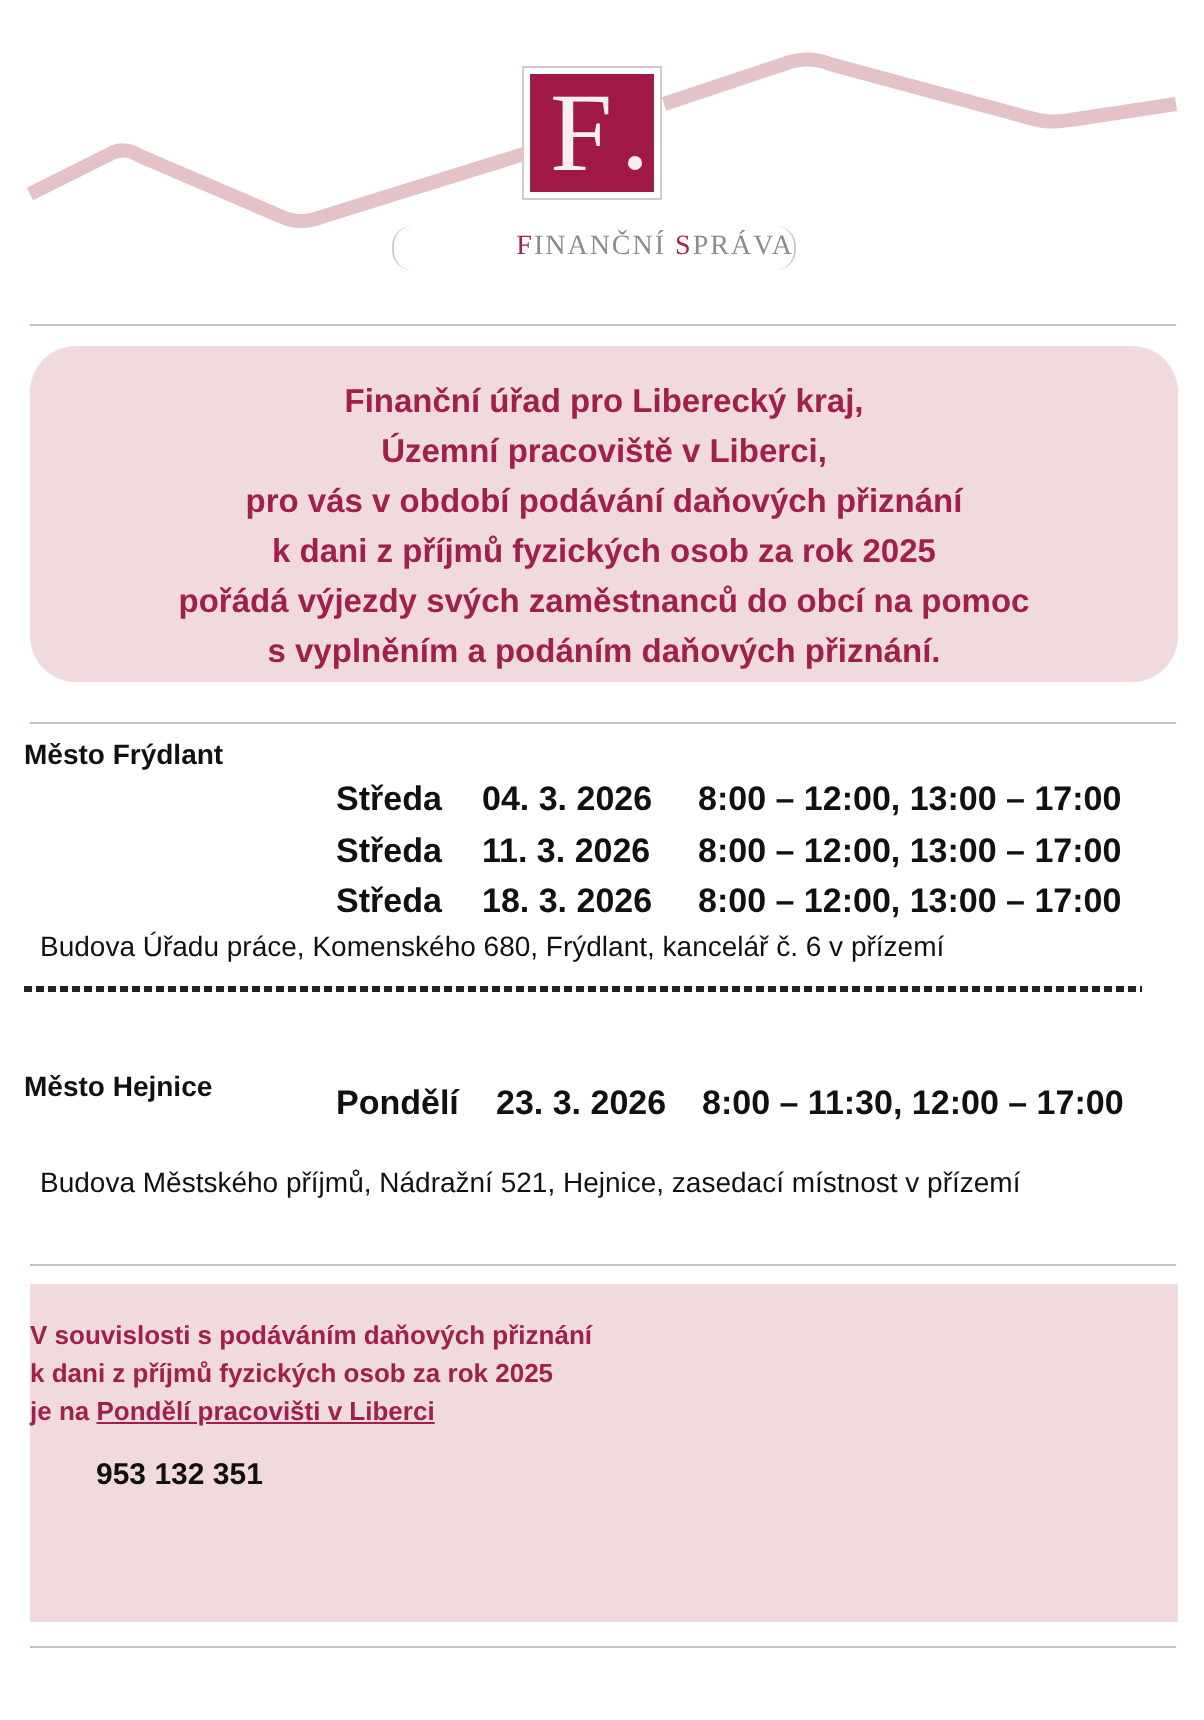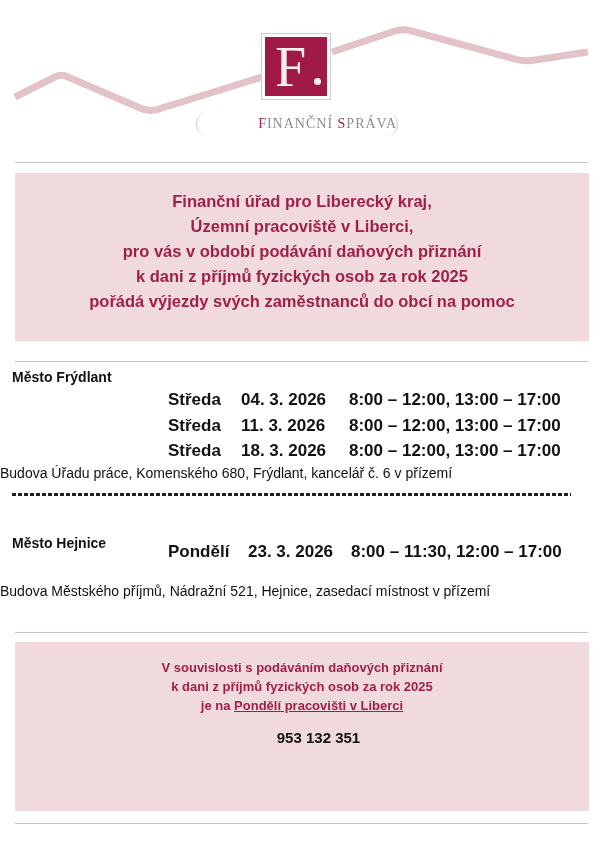--- a/index.html
+++ b/index.html
@@ -12,29 +12,29 @@
     .logo-inner { width: 100%; height: 100%; background: #a11a45; position: relative; }
     .logo-F { position: absolute; left: 10px; top: 0px; font-family: "Liberation Serif", serif;
               font-size: 56px; line-height: 60px; color: #f6eef0; }
     .logo-dot { position: absolute; left: 49px; top: 41px; width: 7px; height: 7px; border-radius: 50%; background: #f6eef0; }
     .brand { left: 196px; top: 113px; width: 200px; height: 22px; border-left: 1.5px solid #ccc; border-right: 1.5px solid #ccc;
              border-radius: 10px; text-align: right; font-family: "Liberation Serif", serif; font-size: 14px;
              letter-spacing: 1px; color: #8c8c8c; line-height: 22px; }
     .brand .accent { color: #9a2847; }
     .hr { left: 15px; width: 573px; height: 1px; background: #cdbdc1; }
     .pinkbox { left: 15px; width: 574px; background: #f0dadd; }
-    .intro { top: 173px; height: 168px; padding-top: 16px; box-sizing: border-box; text-align: center; }
+    .intro { top: 173px; height: 168px; padding-top: 16px; box-sizing: border-box; text-align: center; border-radius: 23px; }
     .intro p { margin: 0; font-weight: bold; font-size: 16.5px; line-height: 25px; color: #a0204b; }
     .city { left: 12px; font-weight: bold; font-size: 14px; color: #111; }
     .row { font-weight: bold; font-size: 17px; color: #111; height: 24px; line-height: 24px; margin-left: 11px; }
     .row span { position: absolute; white-space: nowrap; }
-    .addr { left: 0; font-size: 14px; color: #111; white-space: nowrap; }
+    .addr { left: 20px; font-size: 14px; color: #111; white-space: nowrap; }
     .dashes { left: 12px; top: 493px; width: 559px; height: 3px;
               background: repeating-linear-gradient(90deg, #222 0 4px, transparent 4px 6px); }
-    .info { top: 642px; height: 169px; text-align: center; padding-top: 16px; box-sizing: border-box; }
+    .info { top: 642px; height: 169px; text-align: left; padding-top: 16px; box-sizing: border-box; }
     .info p { margin: 0; font-weight: bold; font-size: 13px; line-height: 19px; color: #a0204b; }
     .info u { text-decoration: underline; }
     .phone { font-weight: bold; font-size: 15px; color: #111; margin-top: 14px; padding-left: 33px; }
   </style>
 </head>
 <body>
 
 <div class="abs header">
   <svg class="abs" style="left:0;top:0" width="602" height="150">
     <path d="M15 97 L55 77 Q62 73 70 78 L140 108 Q150 113 162 108 L262 77" fill="none" stroke="#e3c3c8" stroke-width="7" stroke-linecap="butt"></path>
@@ -50,20 +50,21 @@
 </div>
 
 <div class="abs hr" style="top:162px"></div>
 
 <div class="abs pinkbox intro">
   <p>Finanční úřad pro Liberecký kraj,</p>
   <p>Územní pracoviště v Liberci,</p>
   <p>pro vás v období podávání daňových přiznání</p>
   <p>k dani z příjmů fyzických osob za rok 2025</p>
   <p>pořádá výjezdy svých zaměstnanců do obcí na pomoc</p>
+  <p>s vyplněním a podáním daňových přiznání.</p>
 </div>
 
 <div class="abs hr" style="top:361px"></div>
 
 <div class="abs city" style="top:369px">Město Frýdlant</div>
 <div class="abs row" style="left:0;top:388px;width:602px">
   <span style="left:157px">Středa</span>
   <span style="left:230px">04. 3. 2026</span>
   <span style="left:338px">8:00 – 12:00, 13:00 – 17:00</span>
 </div>

